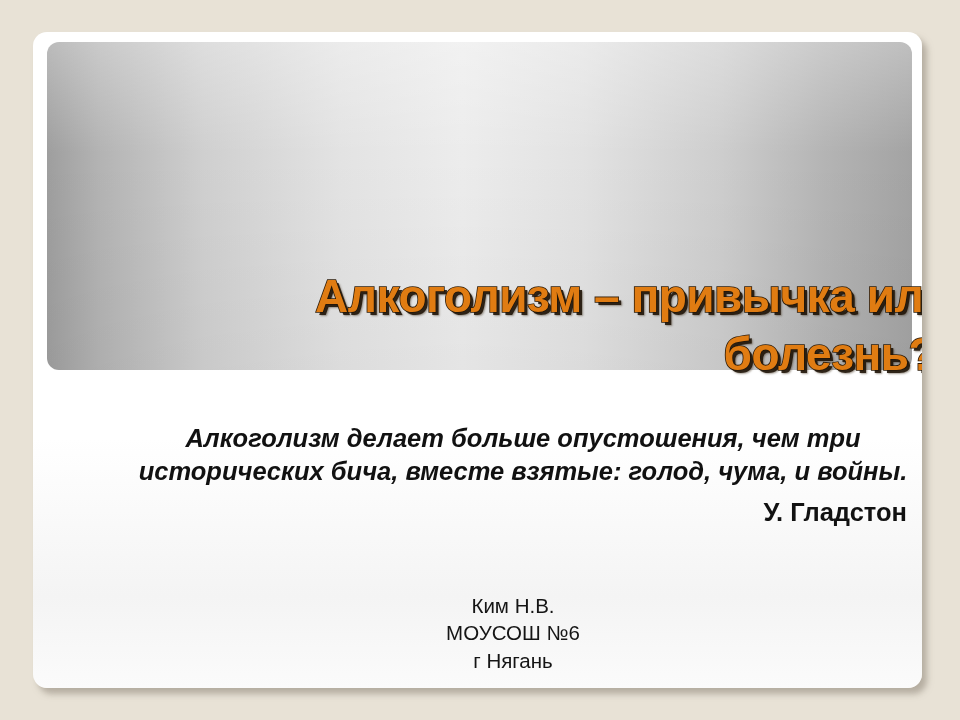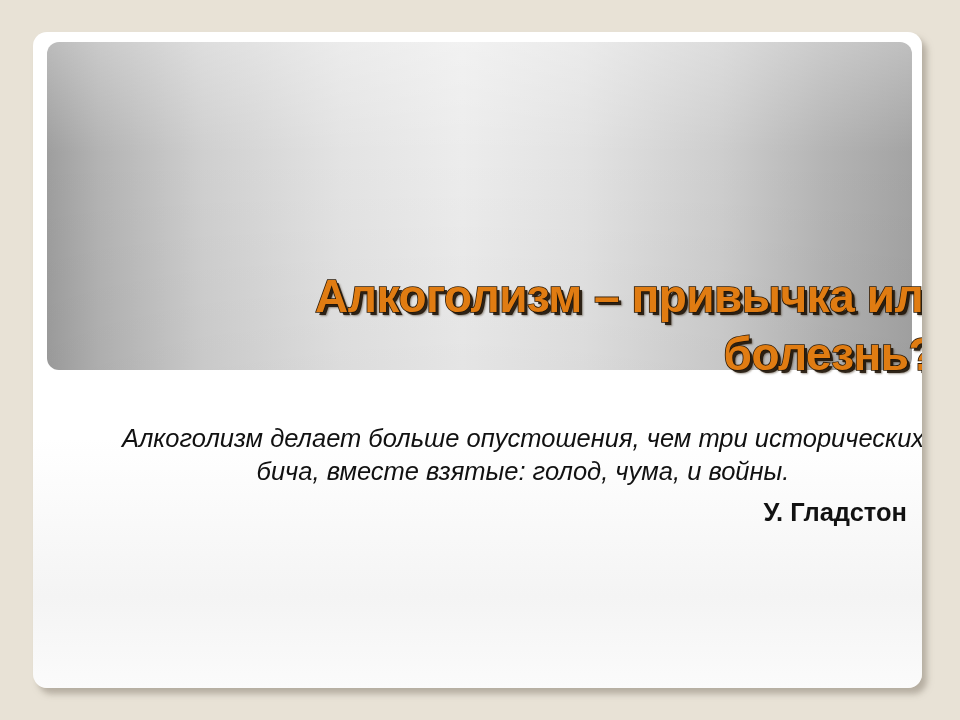--- a/index.html
+++ b/index.html
@@ -72,21 +72,21 @@
 
   
   #quote-block {
     position: absolute;
     left: 72px;
     top: 390px;
     width: 836px;
   }
   #quote-text {
     font-family: "Liberation Sans", sans-serif;
-    font-weight: normal;
+    font-weight: bold;
     font-style: italic;
     font-size: 25.5px;
     line-height: 1.30;
     color: #111111;
     text-align: center;
     margin: 0;
   }
   #quote-author {
     font-family: "Liberation Sans", sans-serif;
     font-weight: bold;
@@ -124,14 +124,19 @@
   <div id="title-panel"></div>
 
   <div id="slide-title">Алкоголизм – привычка или
 болезнь?!</div>
 
   <div id="quote-block">
     <p id="quote-text">Алкоголизм делает больше опустошения, чем три исторических бича, вместе взятые: голод, чума, и войны.</p>
     <p id="quote-author">У. Гладстон</p>
   </div>
 
+  <div id="footer-block">
+    <span class="footer-line">Ким Н.В.</span>
+    <span class="footer-line">МОУСОШ №6</span>
+    <span class="footer-line">г Нягань</span>
+  </div>
 
 </div>
 
 </body></html>

